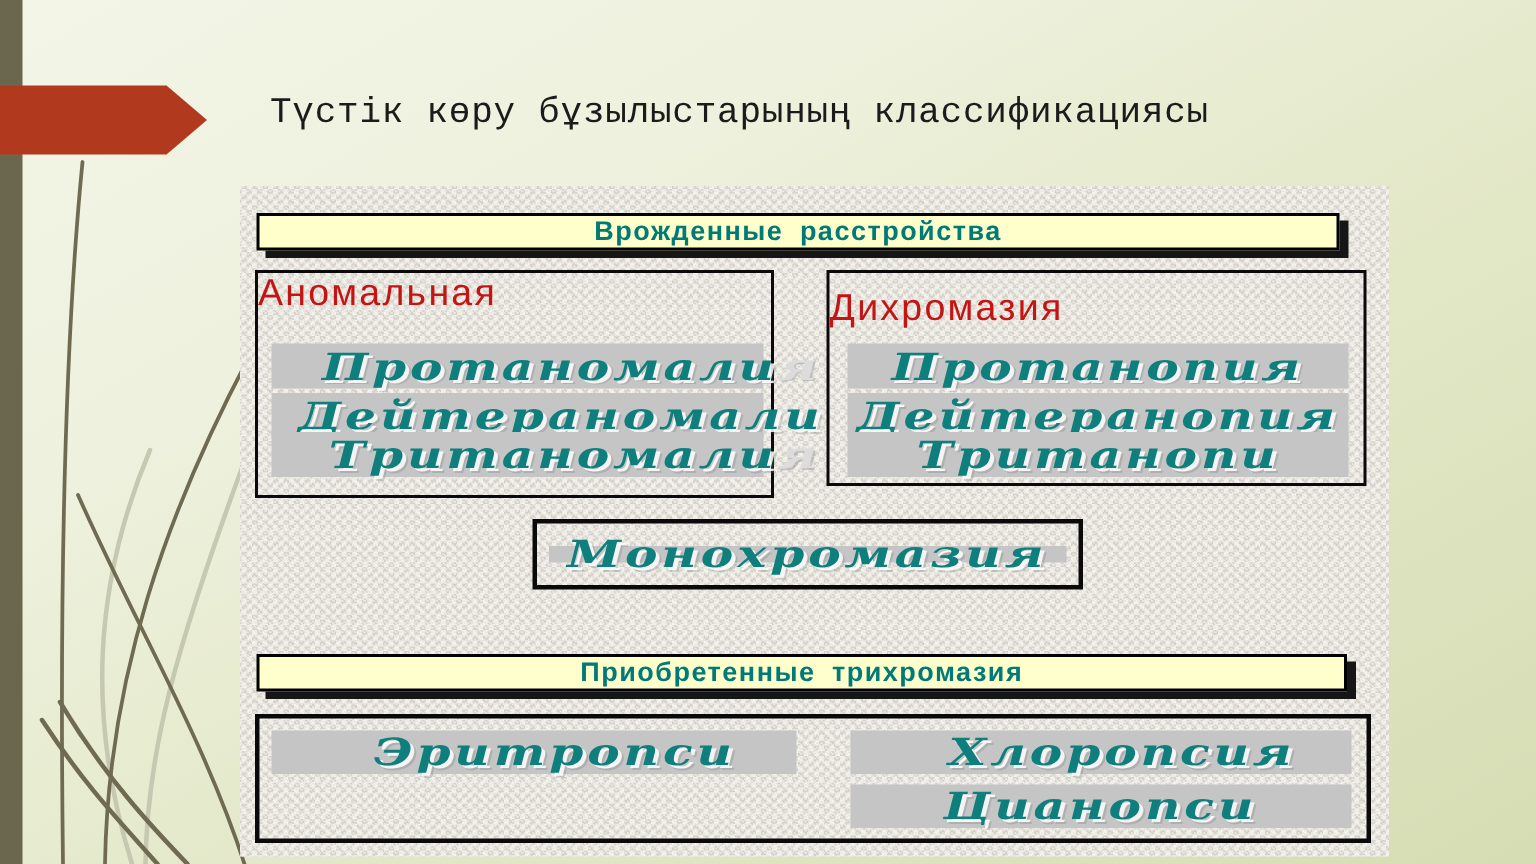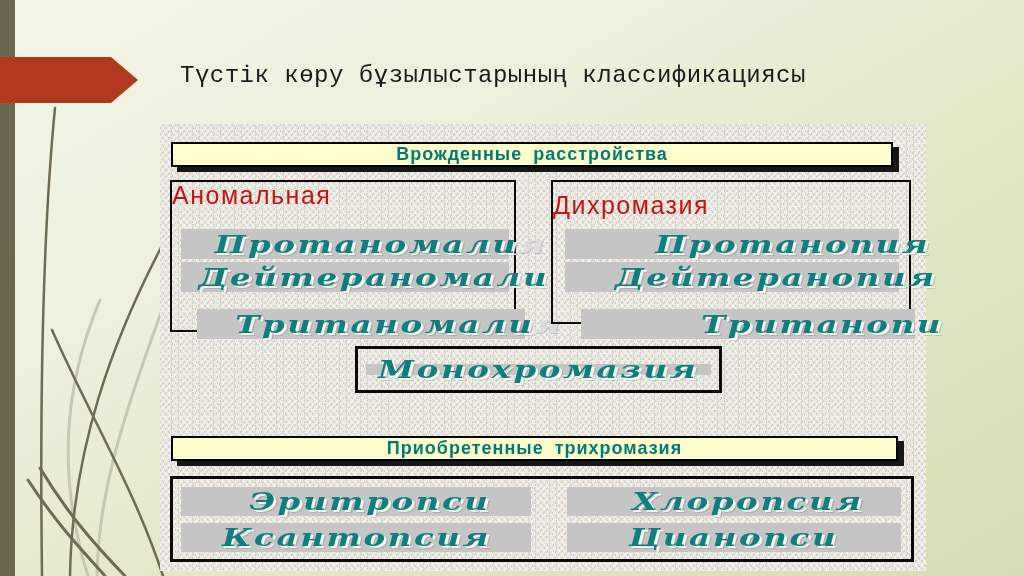--- a/index.html
+++ b/index.html
@@ -44,22 +44,22 @@
     text-align:left;line-height:21px;margin-top:3px;white-space:nowrap;
   }
   .red-header.single{margin-top:13px;}
   .bar{
     position:absolute;background:#c5c5c5;border:2px solid #ececе8;
     border-color:#ededea #d9d9d4 #a9a9a4 #ededea;
     display:flex;align-items:center;justify-content:center;overflow:visible;
   }
   .monobox .bar{position:static;width:100%;height:100%;}
   .group-left .bar{left:9px;width:328px;height:30px;justify-content:flex-end;}
-  .group-right .bar{left:12px;width:334px;height:30px;justify-content:flex-end;}
-  .bar.r1{top:47px;} .bar.r2{top:80px;} .bar.r3{top:127px;margin-left:16px;}
+  .group-right .bar{left:12px;width:334px;height:30px;}
+  .bar.r1{top:47px;} .bar.r2{top:80px;} .bar.r3{top:106px;}
   .group-bottom .bar{height:29px;}
   .group-bottom .c1{left:8px;width:350px;}
   .group-bottom .c2{left:394px;width:334px;}
   .group-bottom .rr1{top:8px;padding-left:28px;} .group-bottom .rr2{top:44px;}
   .wa{
     font-family:"DejaVu Serif",serif;font-style:italic;font-weight:bold;
     font-size:25px;color:#0e7f7d;letter-spacing:2px;white-space:nowrap;
     display:inline-block;transform:scaleX(1.3);transform-origin:center;
     text-shadow:2px 2px 0 rgba(255,255,255,0.85),3px 3px 0 rgba(110,110,110,0.25);
     line-height:1;
@@ -129,23 +129,20 @@
     </div>
 
     <div class="banner banner-bottom">
       <span>Приобретенные трихромазия</span>
     </div>
 
     <div class="groupbox group-bottom">
       <div class="bar c1 rr1">
         <span class="wa">Эритропси</span>
       </div>
-      <div class="bar c1 rr2">
-        <span class="wa">Ксантопсия</span>
-      </div>
       <div class="bar c2 rr1">
         <span class="wa">Хлоропсия</span>
       </div>
       <div class="bar c2 rr2">
         <span class="wa">Цианопси</span>
       </div>
     </div>
 
   </div>
 </div>

